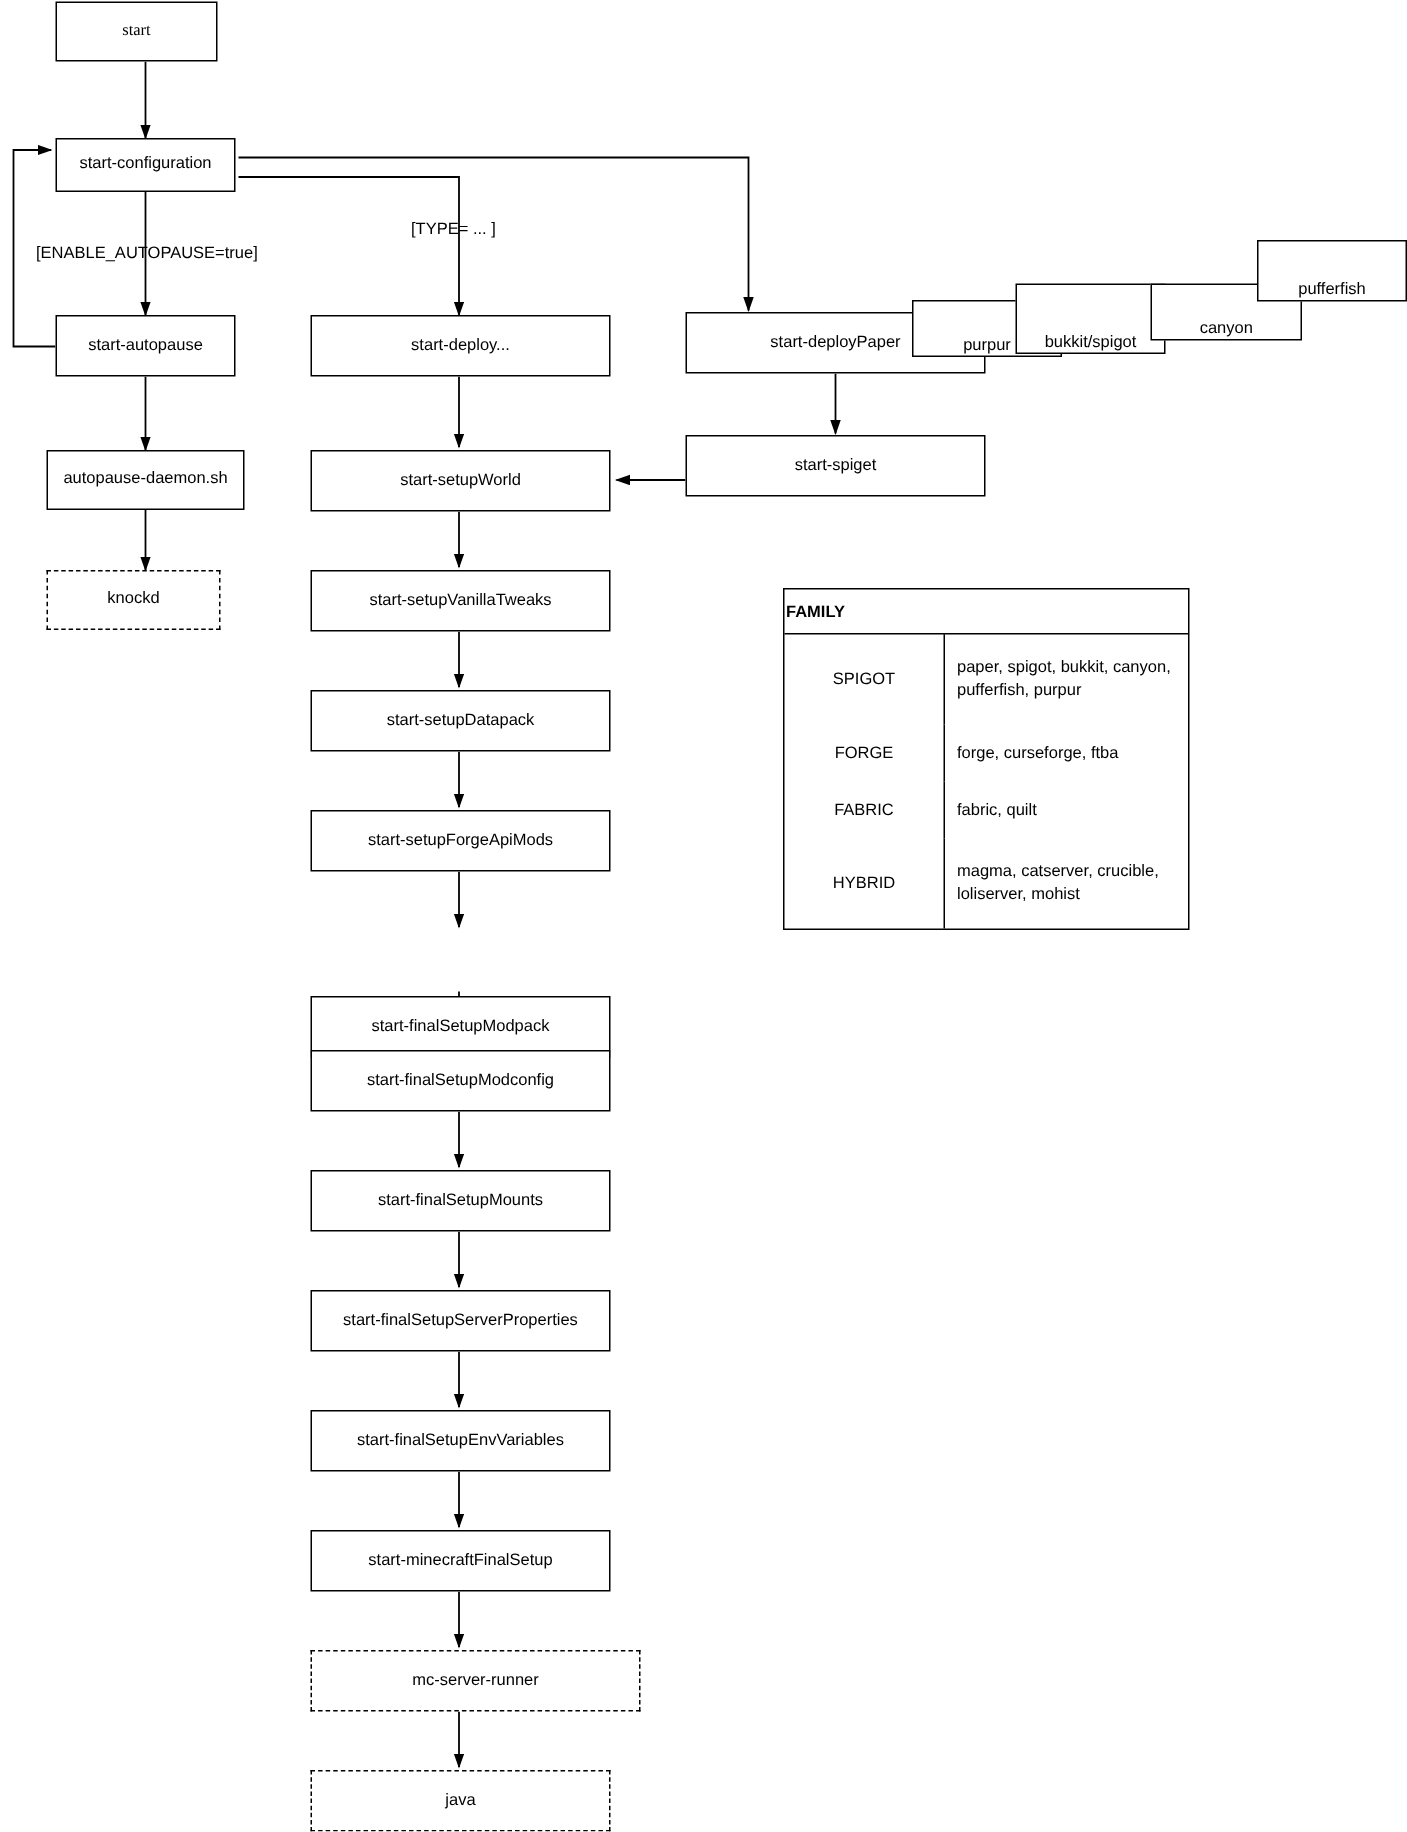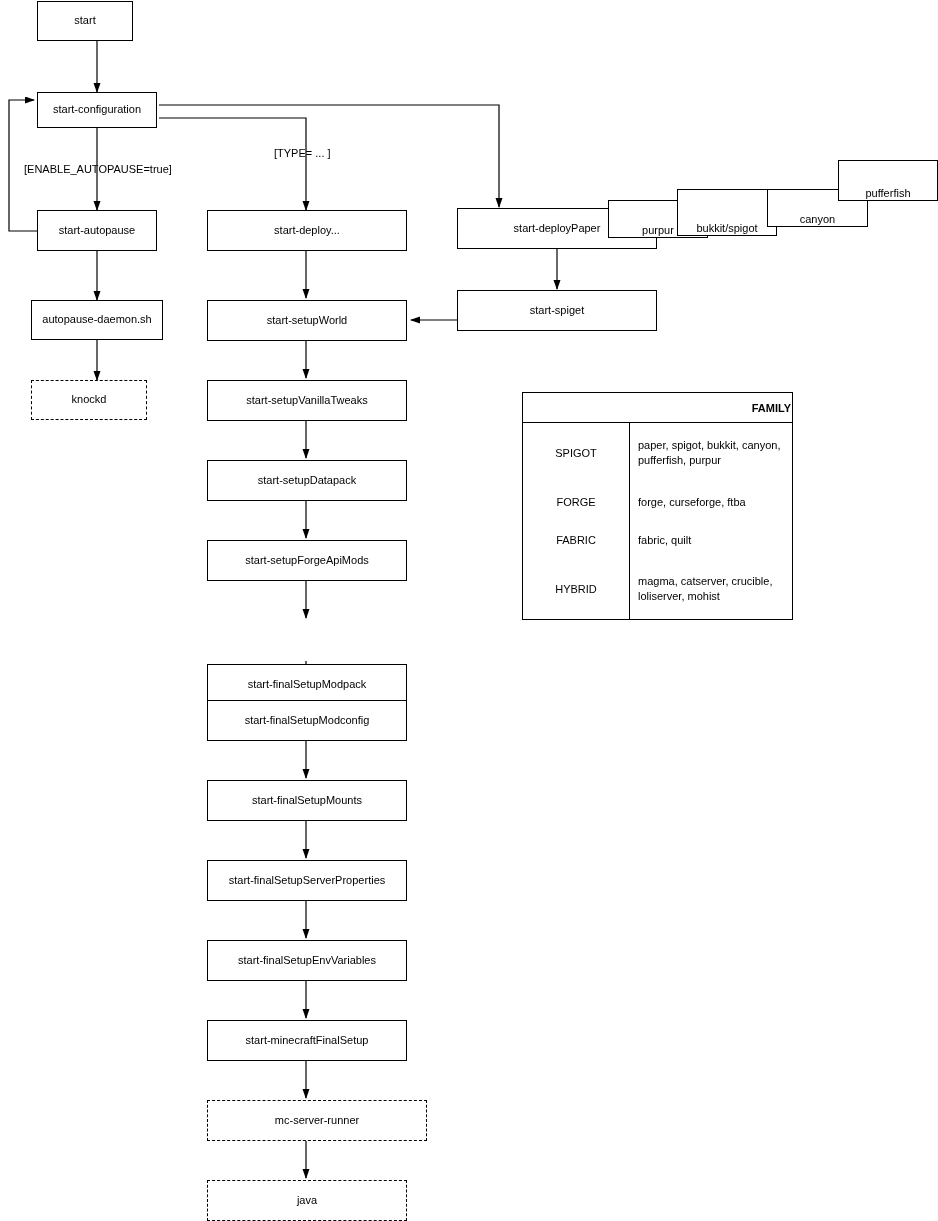--- a/index.html
+++ b/index.html
@@ -34,21 +34,21 @@
     position:absolute;
     box-sizing:border-box;
     border:1px solid #000;
     background:#fff;
     z-index:3;
   }
   .legend table{border-collapse:collapse;width:100%;height:100%;font-size:11px;}
   .legend th{
     border-bottom:1px solid #000;
     font-weight:bold;font-size:11px;
-    height:27px;text-align:right;
+    height:27px;text-align:left;
   }
   .legend td{
     vertical-align:middle;
     padding:6px 8px;
   }
   .legend td.fam{
     width:90px;border-right:1px solid #000;
     text-align:center;
   }
   .legend td.mem{text-align:left;line-height:1.35;}
@@ -93,21 +93,21 @@
       <path d="M306,661 L306,698"></path>
       <path d="M306,741 L306,778"></path>
       <path d="M306,821 L306,858"></path>
       <path d="M306,901 L306,938"></path>
       <path d="M306,981 L306,1018"></path>
       <path d="M306,1061 L306,1098"></path>
       <path d="M306,1141 L306,1178"></path>
     </g>
   </svg>
 
-  <div class="node" style="left:37px;top:1px;width:96px;height:40px;">
+  <div class="node" style="left:37px;top:1px;width:108px;height:40px;font-family:Liberation Serif, serif;">
     <span>start</span>
   </div>
 
   <div class="node" style="left:37px;top:92px;width:120px;height:36px;">
     <span>start-configuration</span>
   </div>
 
   <div class="node" style="left:37px;top:210px;width:120px;height:41px;">
     <span>start-autopause</span>
   </div>

